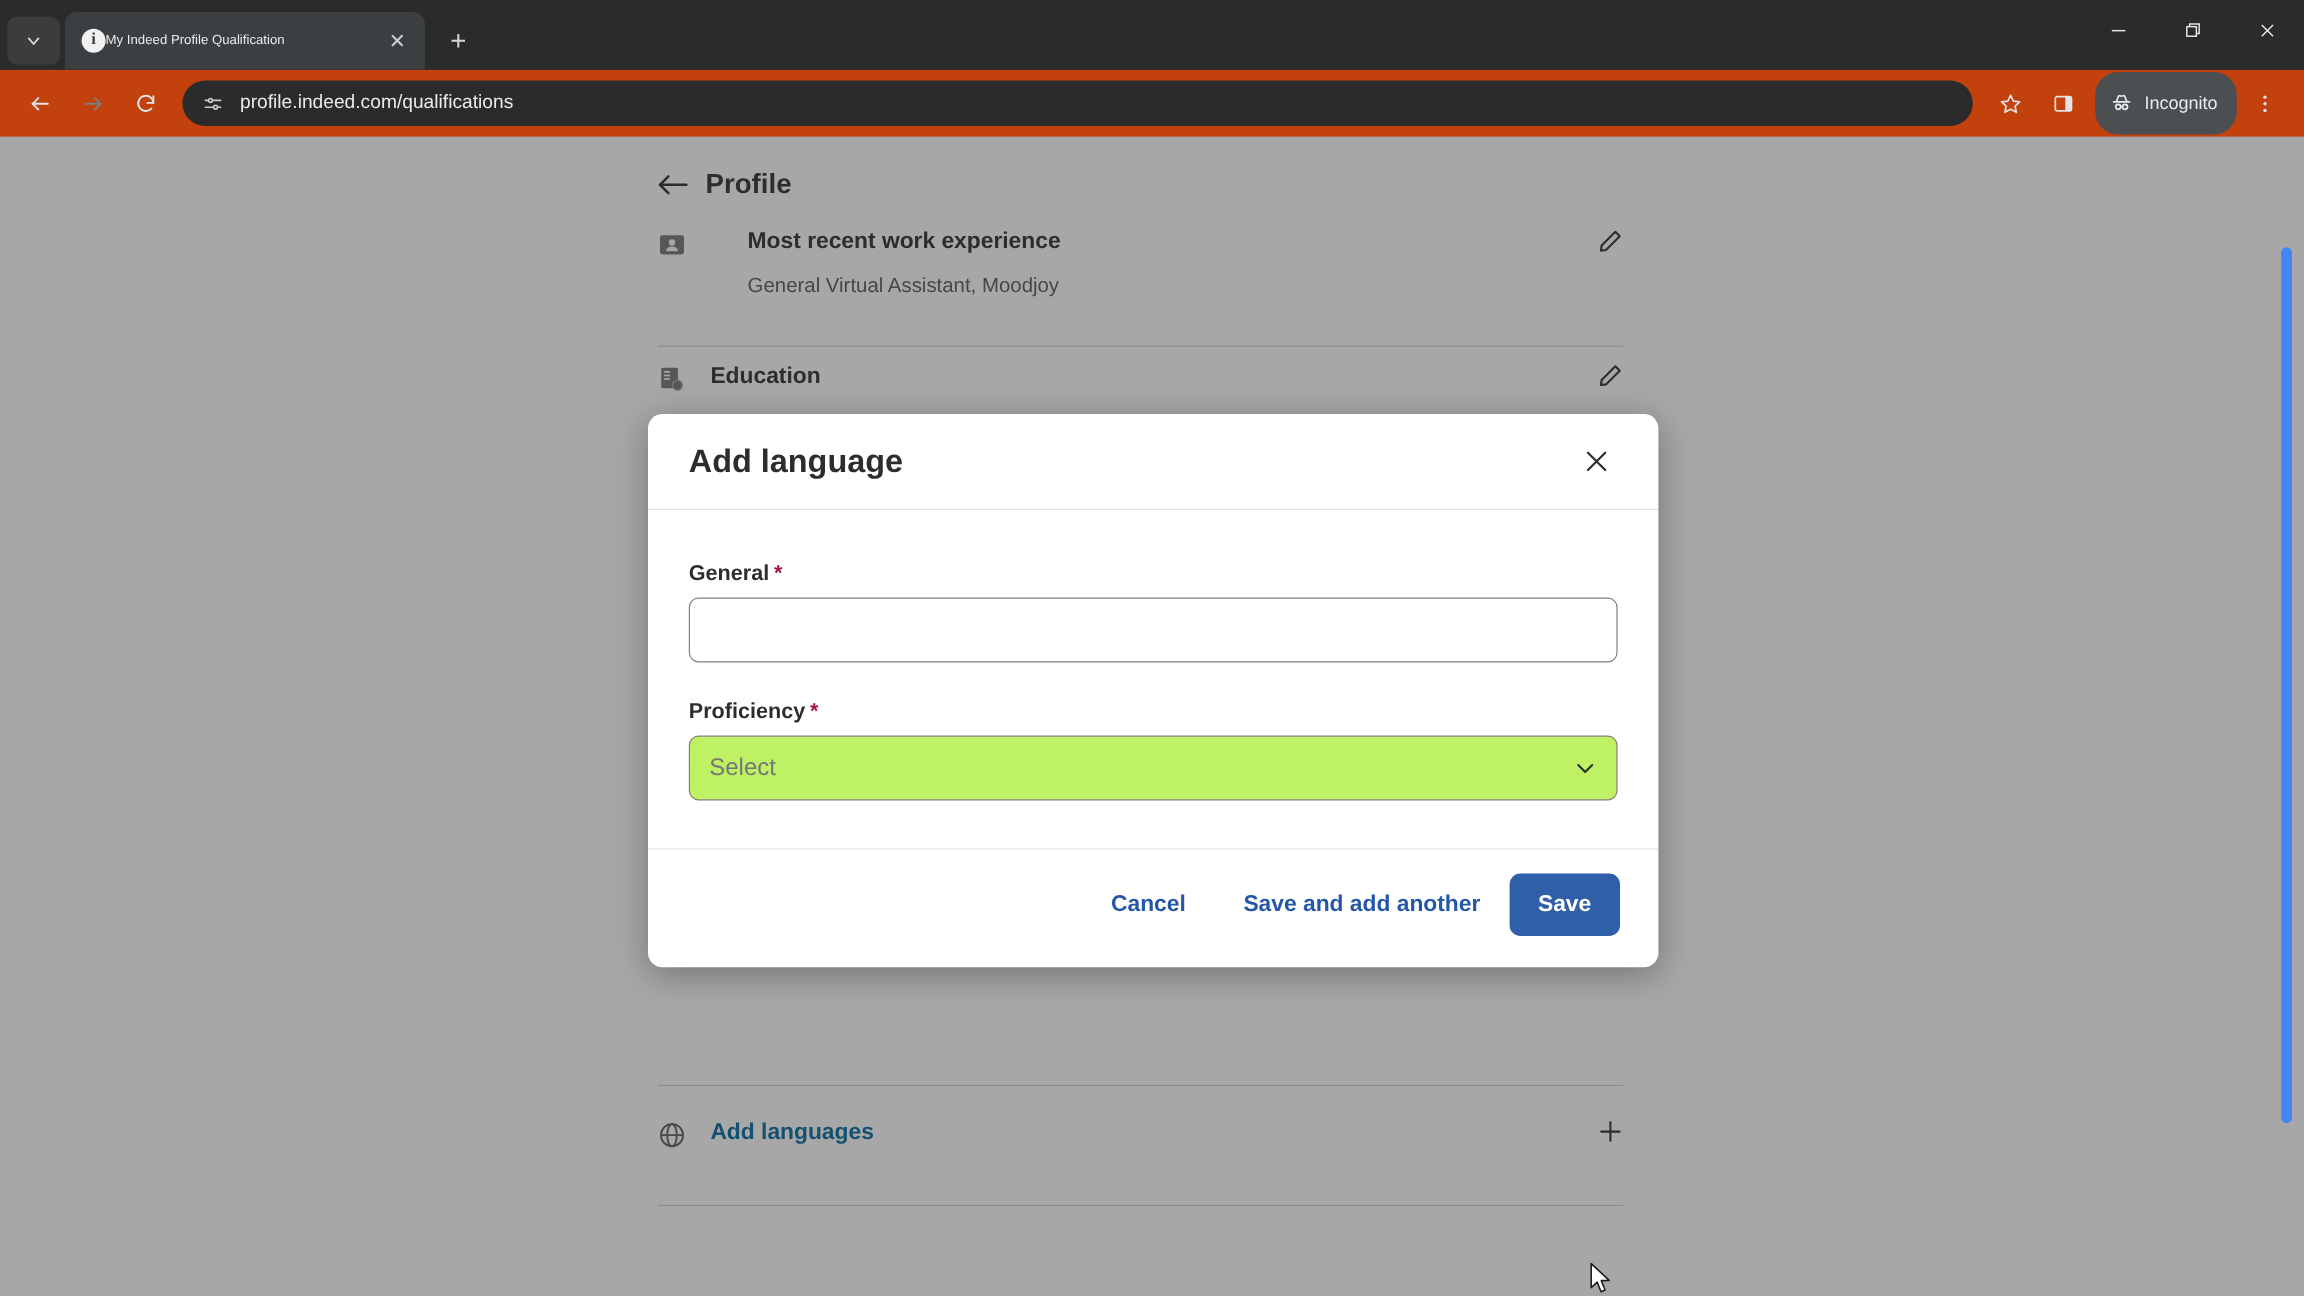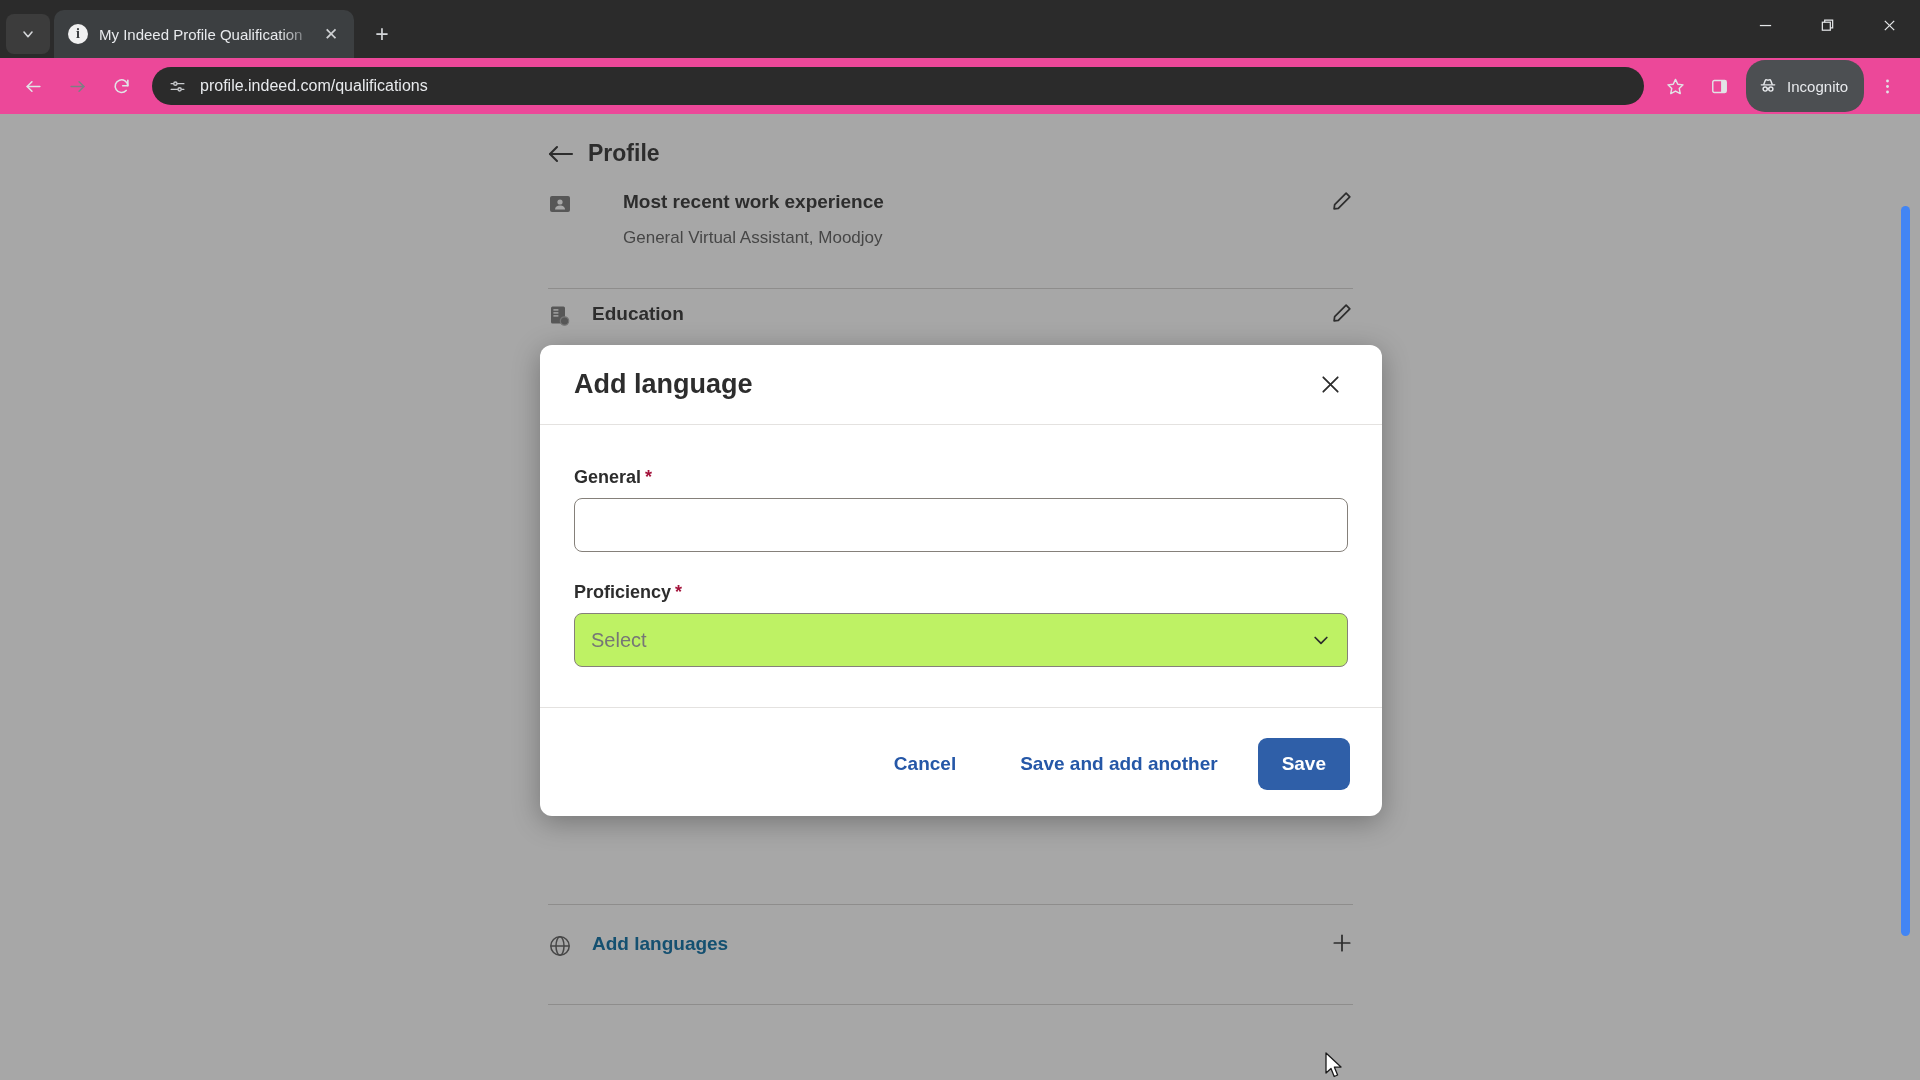--- a/index.html
+++ b/index.html
@@ -47,22 +47,22 @@
     border-radius: 50%;
     background: #f1f1f1;
     color: #3c3f41;
     font-size: 14px; font-weight: bold;
     display: flex; align-items: center; justify-content: center;
     flex: 0 0 auto;
     font-family: "Liberation Serif", serif;
   }
   .tab-title {
     color: #e8eaed;
-    font-size: 15px;
-    margin-left: 11px;
+    font-size: 11px;
+    margin-left: 0;
     white-space: nowrap;
     overflow: hidden;
     flex: 1 1 auto;
     -webkit-mask-image: linear-gradient(to right, #000 82%, transparent 100%);
     mask-image: linear-gradient(to right, #000 82%, transparent 100%);
   }
   .tab-close {
     width: 26px; height: 26px;
     display: flex; align-items: center; justify-content: center;
     color: #cfd1d3; font-size: 17px;
@@ -85,21 +85,21 @@
   .wc {
     width: 62px; height: 50px;
     display: flex; align-items: center; justify-content: center;
     color: #e6e8ea;
     cursor: pointer;
   }
   .wc svg { width: 15px; height: 15px; }
 
   .toolbar {
     height: 56px;
-    background: #ec4899;
+    background: #c2410c;
     display: flex;
     align-items: center;
     padding: 0 12px;
     gap: 2px;
   }
   .tb-btn {
     width: 42px; height: 42px;
     border-radius: 50%;
     display: flex; align-items: center; justify-content: center;
     color: #e2e4e7;
@@ -278,24 +278,23 @@
   }
   .fselect .sval {
     flex: 1 1 auto;
     font-size: 20px;
     color: #767676;
   }
   .fselect .chev { color: #2d2d2d; display: flex; }
   .fselect .chev svg { width: 20px; height: 20px; }
   .dlg-foot {
     border-top: 1px solid #e4e2e0;
-    padding: 30px 32px 26px 32px;
+    padding: 20px 32px 26px 32px;
     display: flex;
     justify-content: flex-end;
-    gap: 16px;
   }
   .btn {
     height: 52px;
     border-radius: 9px;
     font-size: 19px;
     font-weight: bold;
     font-family: "Liberation Sans", sans-serif;
     cursor: pointer;
     border: none;
     padding: 0 24px;

